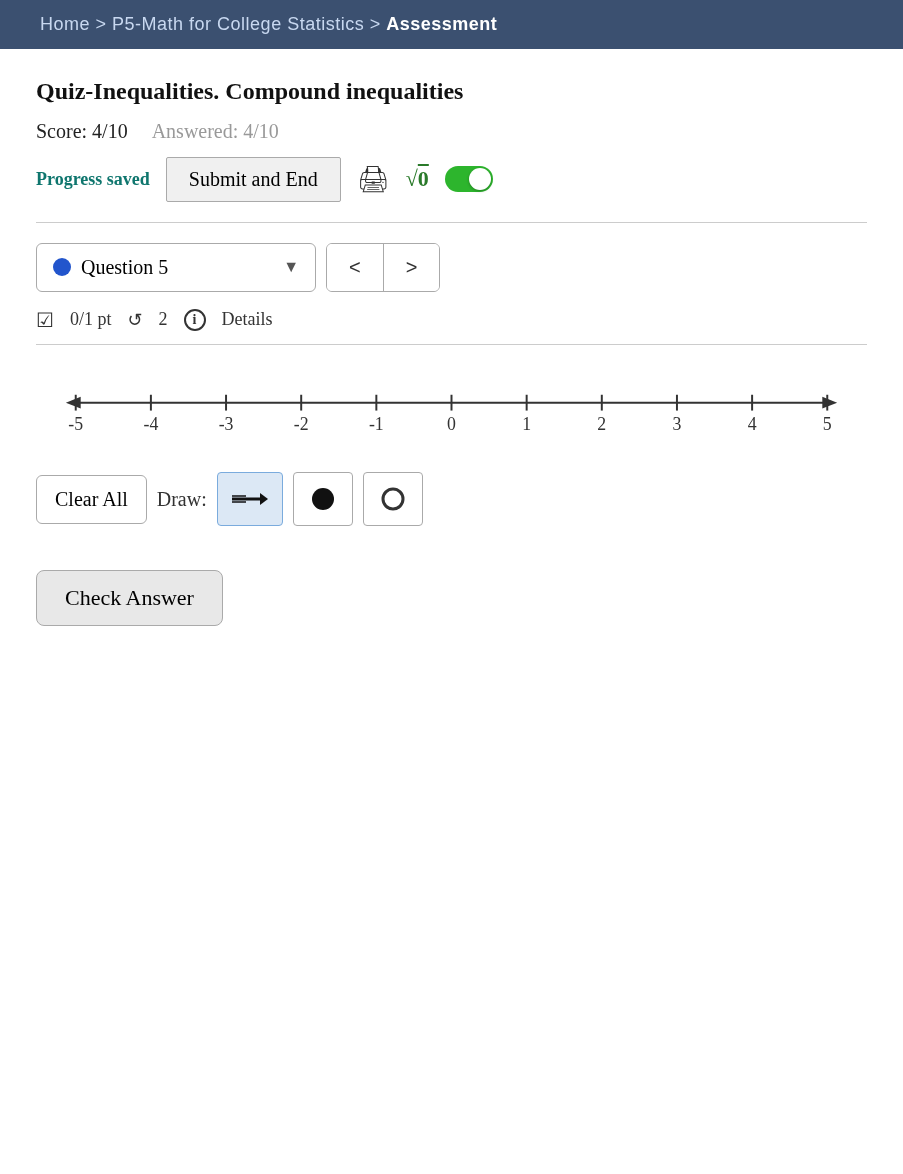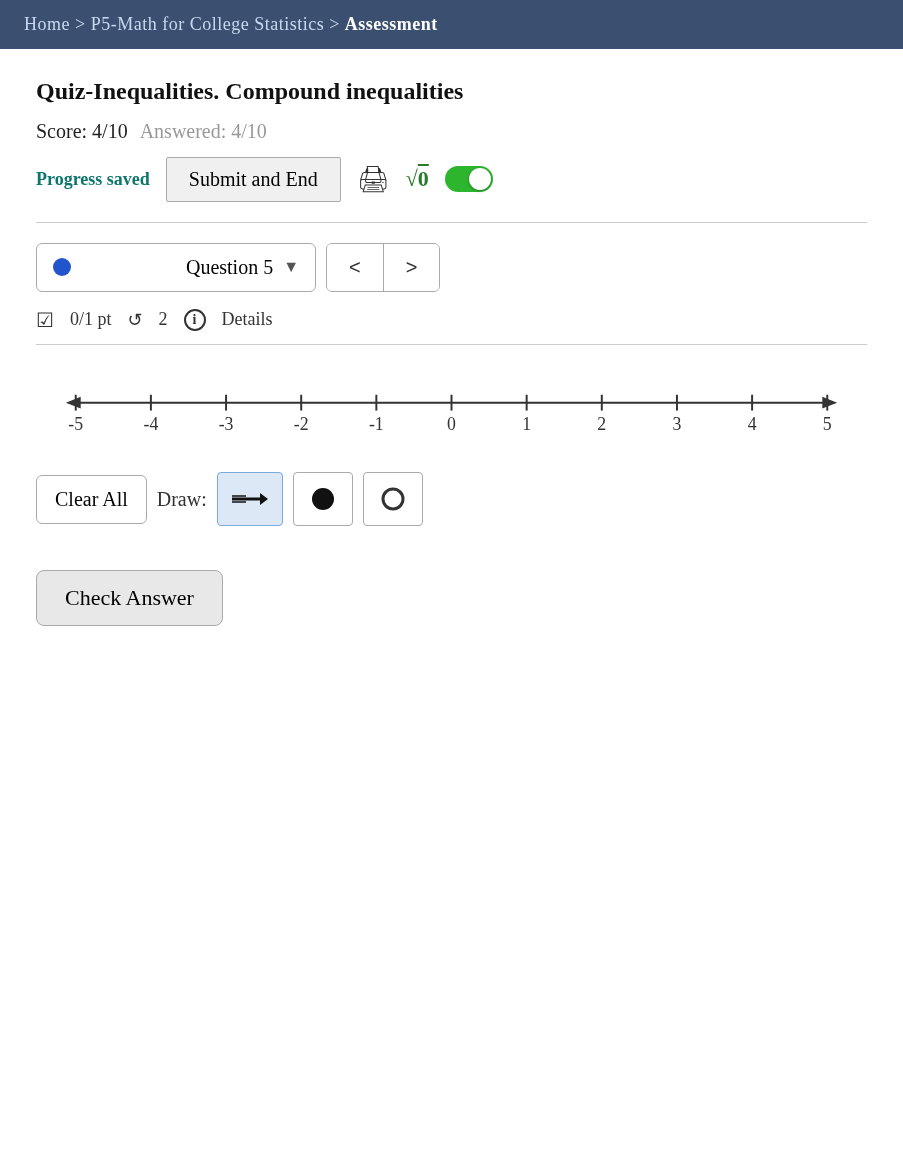--- a/index.html
+++ b/index.html
@@ -7,23 +7,23 @@
       font-family: 'Georgia', serif;
       background: #fff;
       width: 903px;
       min-height: 1174px;
     }
 
     
     .nav-bar {
       background: #3b5070;
       color: #c8d8f0;
-      padding: 14px 24px;
+      padding: 14px 40px;
       font-size: 18px;
-      font-family: Liberation Serif, serif;
+      font-family: Liberation Sans, sans-serif;
       letter-spacing: 0.5px;
     }
     .nav-bar span.active {
       color: #fff;
       font-weight: bold;
     }
 
     
     .content {
       padding: 28px 36px 40px 36px;
@@ -38,21 +38,21 @@
       color: #111;
     }
 
     
     .score-row {
       font-size: 20px;
       color: #222;
       margin-bottom: 14px;
       display: flex;
       align-items: center;
-      gap: 12px;
+      gap: 24px;
     }
     .score-row .answered {
       color: #999;
     }
 
     
     .controls-row {
       display: flex;
       align-items: center;
       gap: 16px;
@@ -128,21 +128,20 @@
       display: flex;
       align-items: center;
       border: 1.5px solid #aaa;
       border-radius: 6px;
       padding: 12px 16px;
       font-size: 20px;
       cursor: pointer;
       gap: 10px;
       min-width: 280px;
       background: #fff;
-      text-align: right;
     }
     .q-dot {
       width: 18px;
       height: 18px;
       background: #2255cc;
       border-radius: 50%;
       display: inline-block;
       flex-shrink: 0;
     }
     .q-label {

